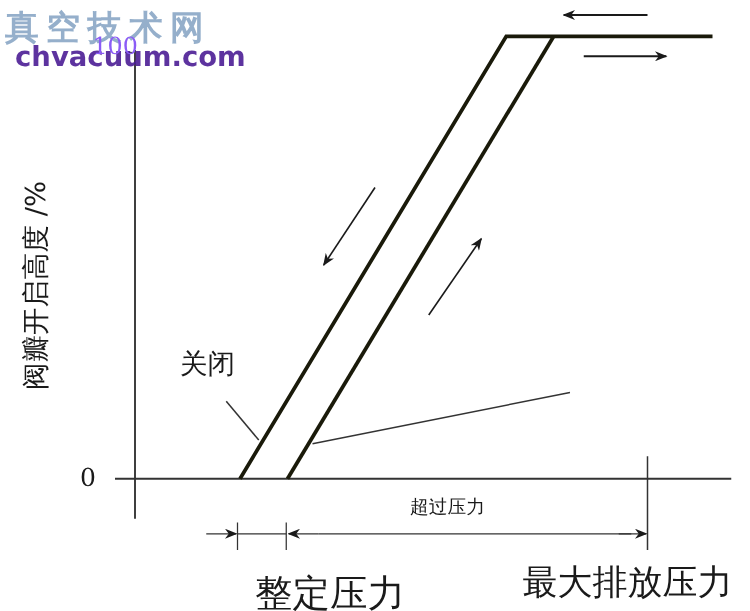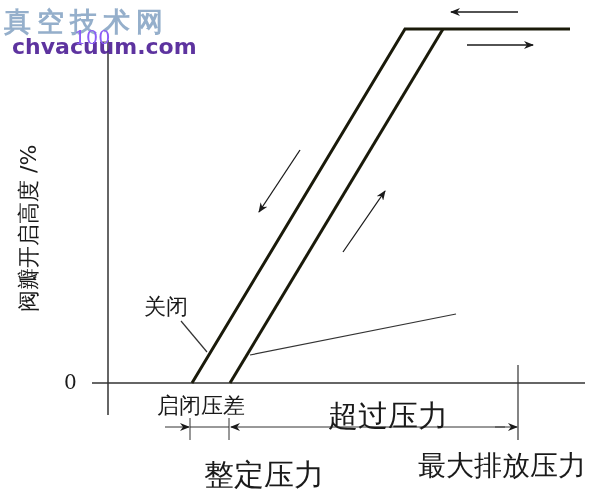--- a/index.html
+++ b/index.html
@@ -50,20 +50,19 @@
     <line x1="495" y1="427" x2="517" y2="427" stroke="#333" stroke-width="1" marker-end="url(#ah)"></line>
   </svg>
 
   <div class="watermark-cn">真空技术网</div>
   <div class="watermark-en">chvacuum.com</div>
 
   <div class="lbl" style="left:74px;top:26px;font-size:19px;color:#8b5cf6;">100</div>
   <div class="lbl" style="left:64px;top:370px;font-size:20px;">0</div>
   <div class="ylabel" style="top:312px;">阀瓣开启高度 /%</div>
 
-  <div class="lbl" style="left:144px;top:292px;font-size:22px;font-family:Liberation Sans, sans-serif;">关闭</div>
+  <div class="lbl" style="left:144px;top:276px;font-size:22px;font-family:Liberation Sans, sans-serif;">关闭</div>
 
-  <div class="lbl" style="left:157px;top:391px;font-size:22px;font-family:'DejaVu Sans',sans-serif;">启闭压差</div>
-  <div class="lbl" style="left:328px;top:396px;font-size:30px;font-family:'DejaVu Sans',sans-serif;">超过压力</div>
+  <div class="lbl" style="left:328px;top:396px;font-size:15px;font-family:'DejaVu Sans',sans-serif;">超过压力</div>
   <div class="lbl" style="left:204px;top:455px;font-size:30px;font-family:'DejaVu Sans',sans-serif;">整定压力</div>
   <div class="lbl" style="left:418px;top:447px;font-size:28px;font-family:'DejaVu Sans',sans-serif;">最大排放压力</div>
 
 </div>
 
 </body></html>

